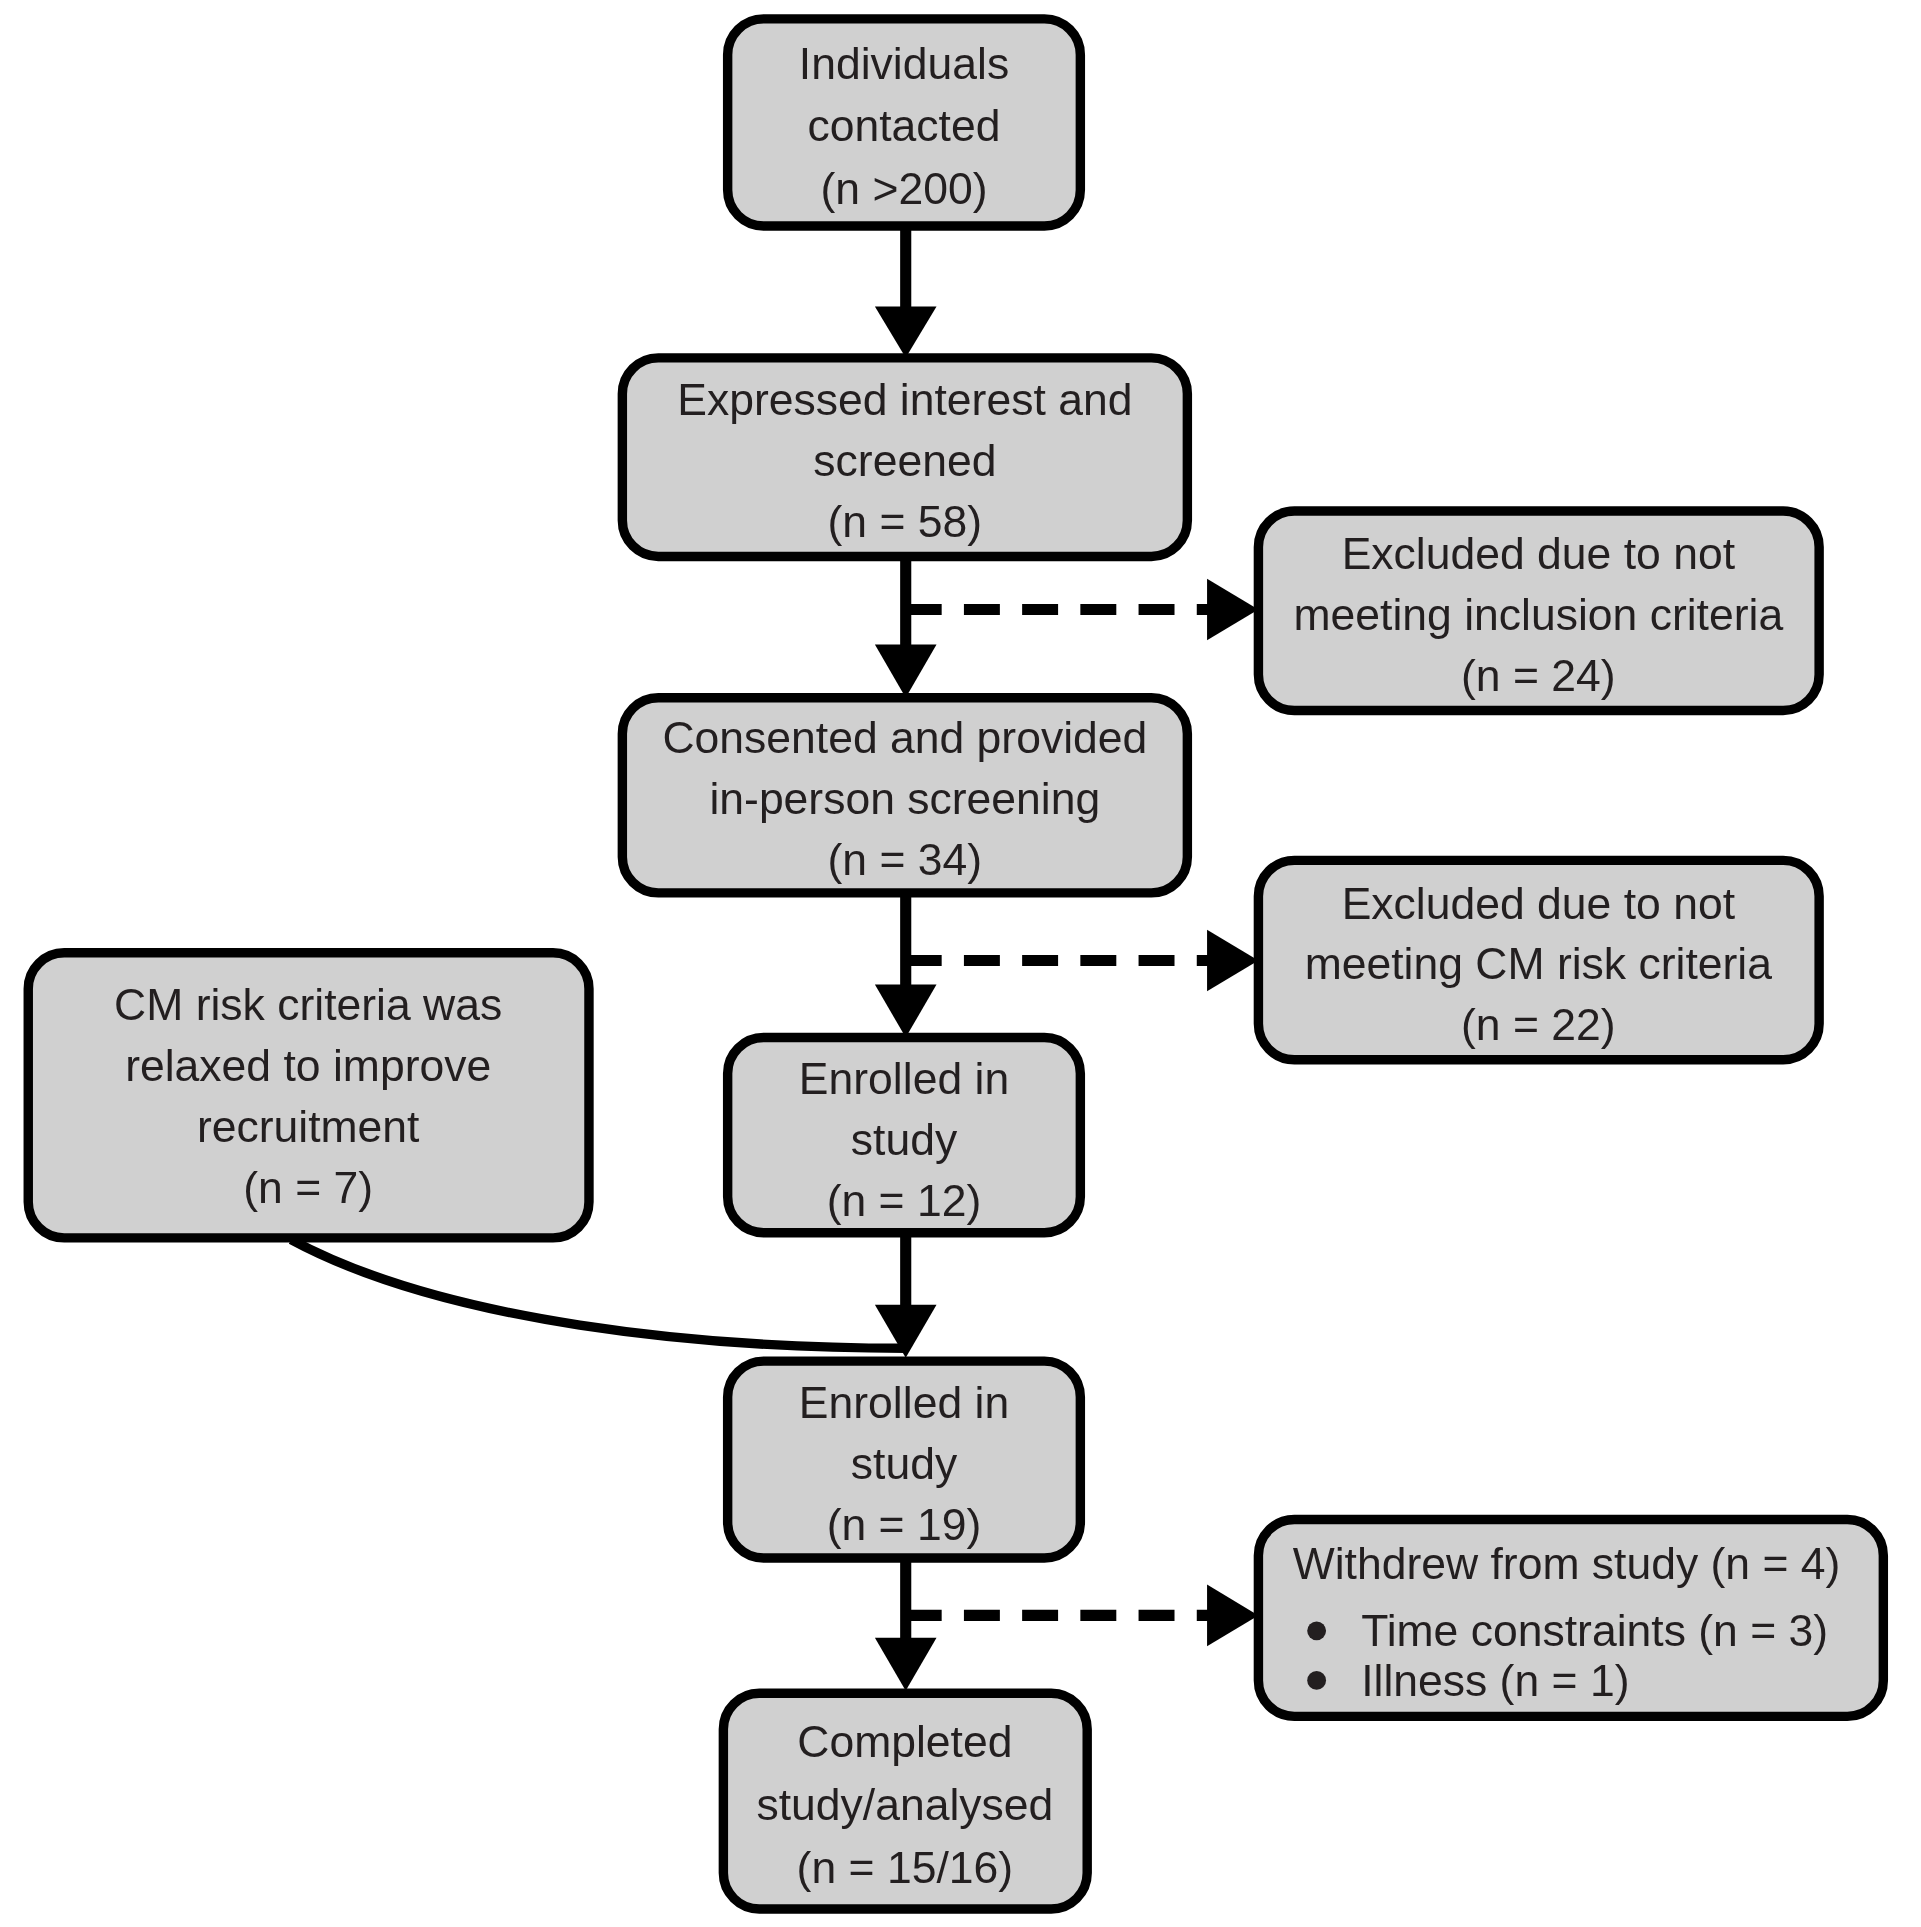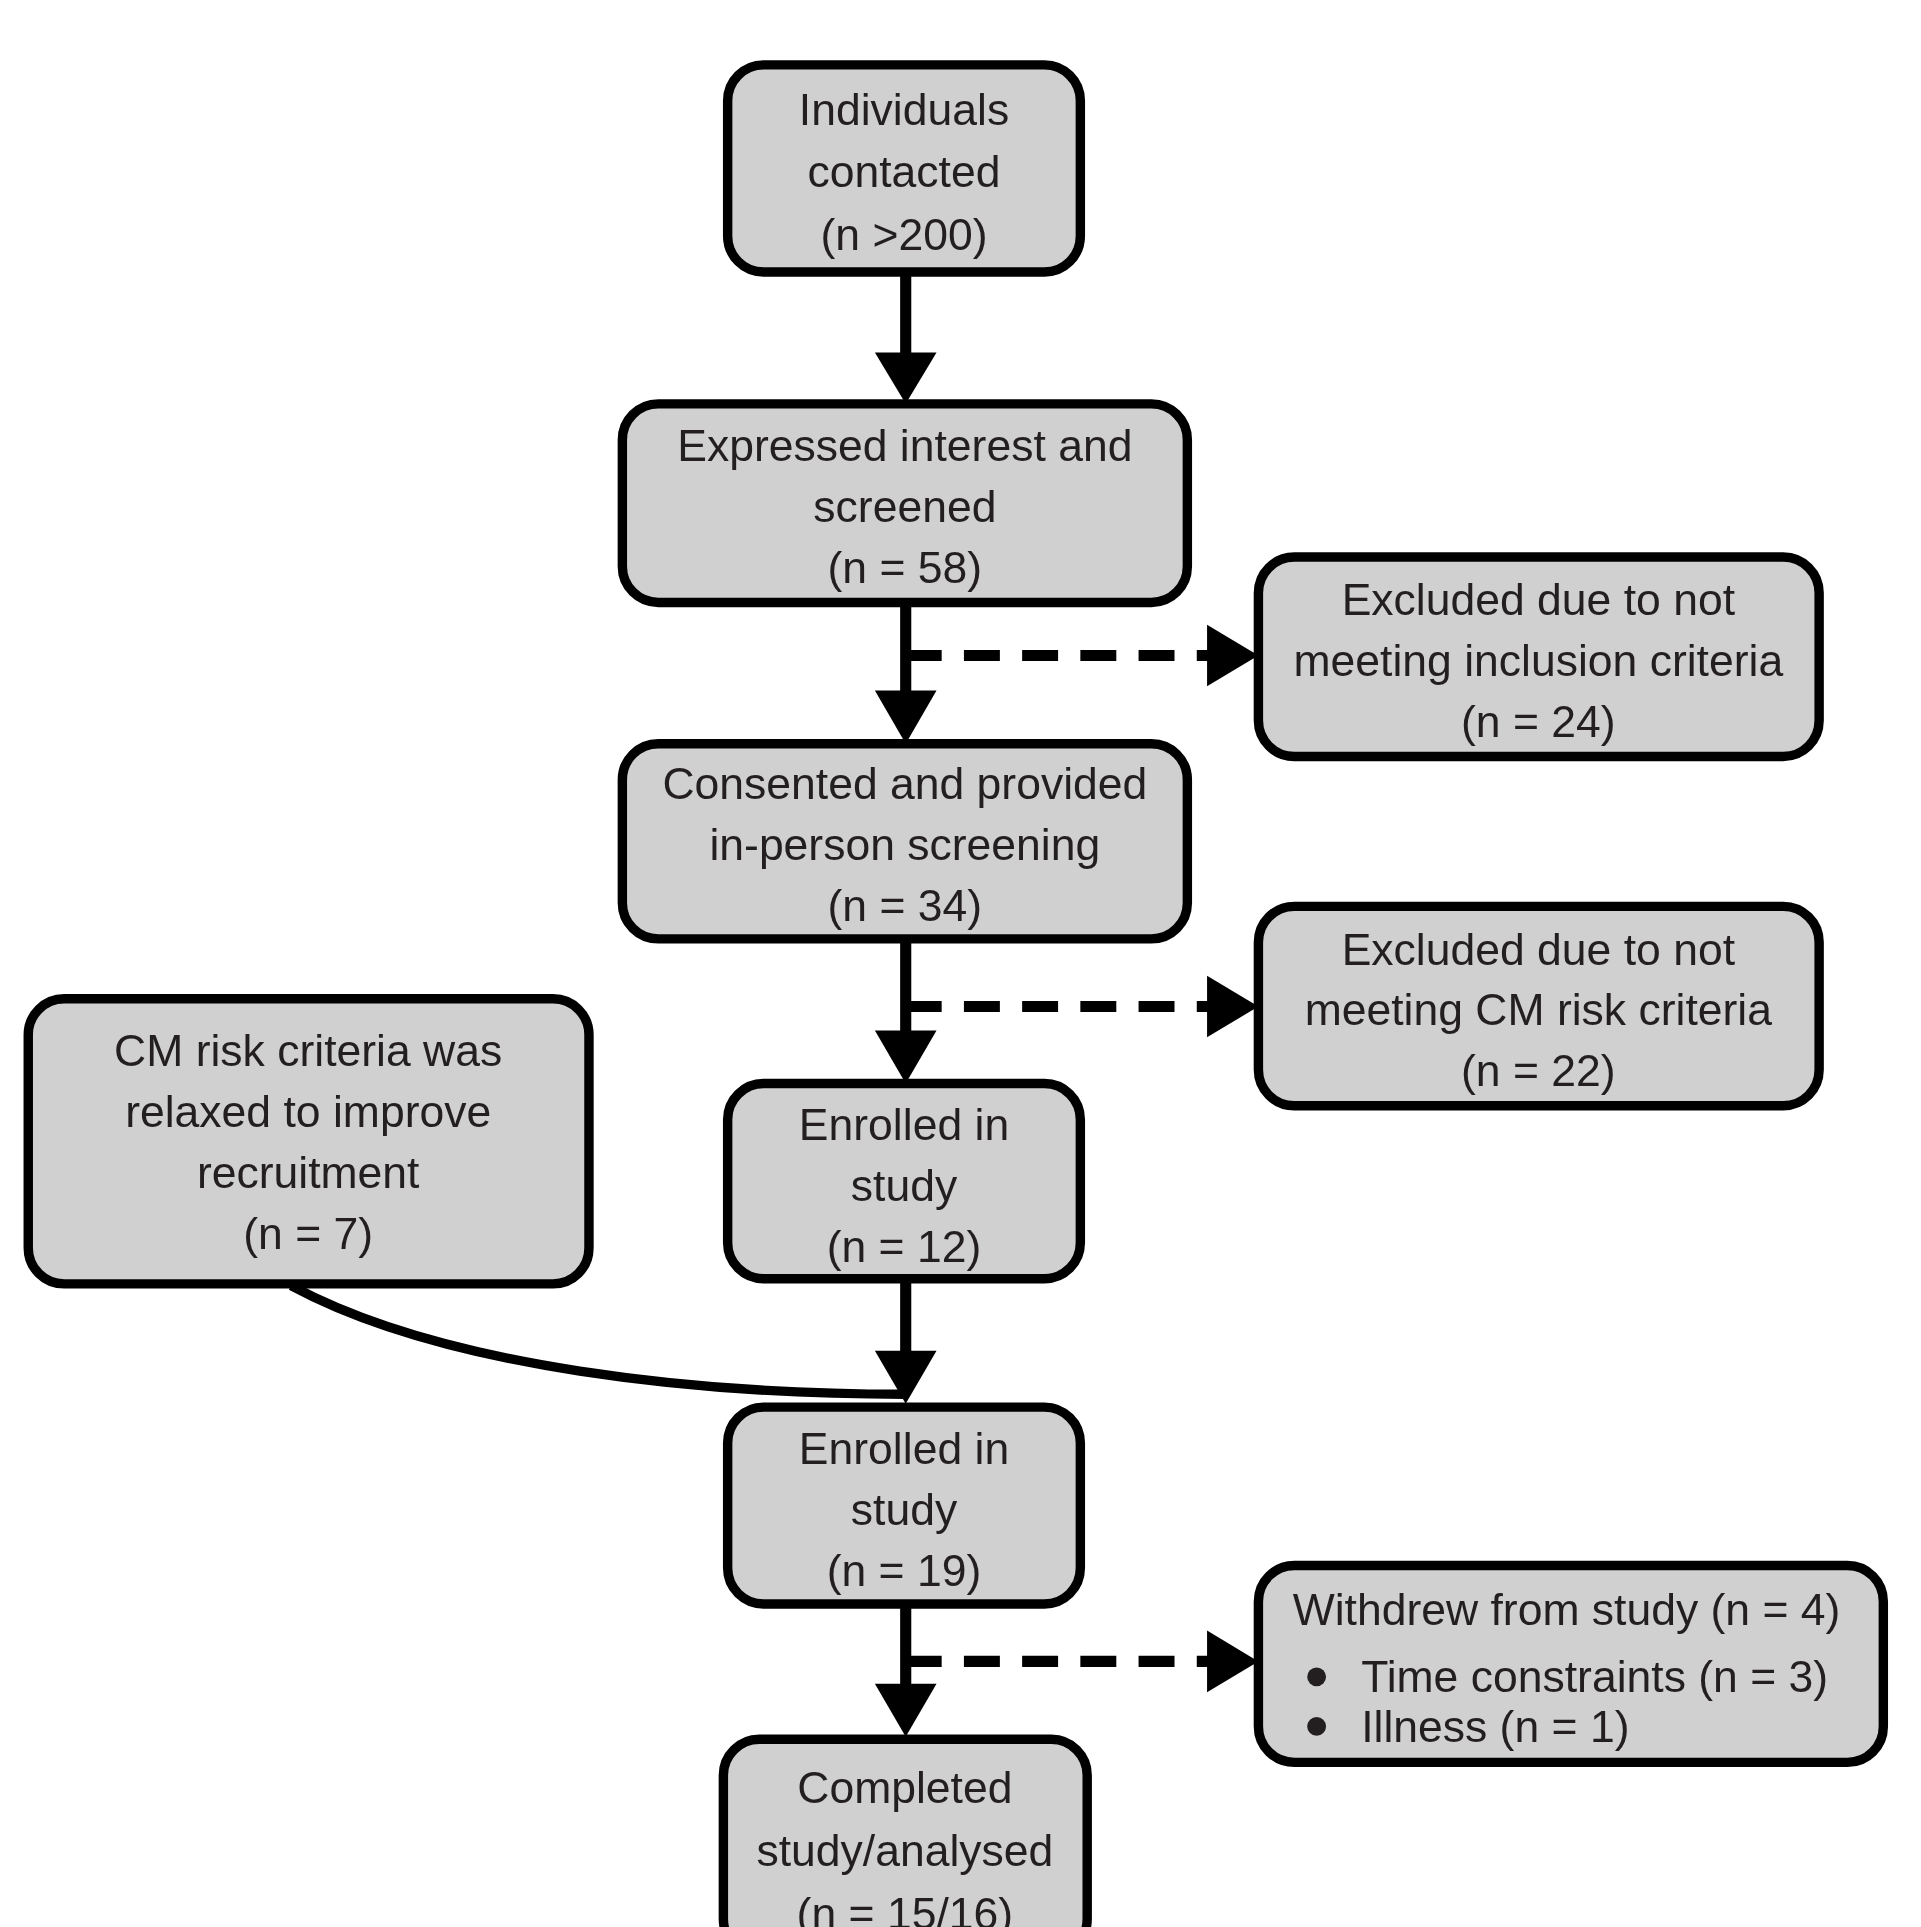--- a/index.html
+++ b/index.html
@@ -11,21 +11,20 @@
     width: 1921px;
     height: 1927px;
     font-family: "Liberation Sans", sans-serif;
     overflow: hidden;
   }
   #flow-root {
     position: relative;
     width: 1921px;
     height: 1672px;
     background: #ffffff;
-    margin-top: 46px;
   }
   #flow-svg {
     position: absolute;
     top: 0;
     left: 0;
     width: 1921px;
     height: 1927px;
   }
   .node-text {
     font-family: "Liberation Sans", sans-serif;

